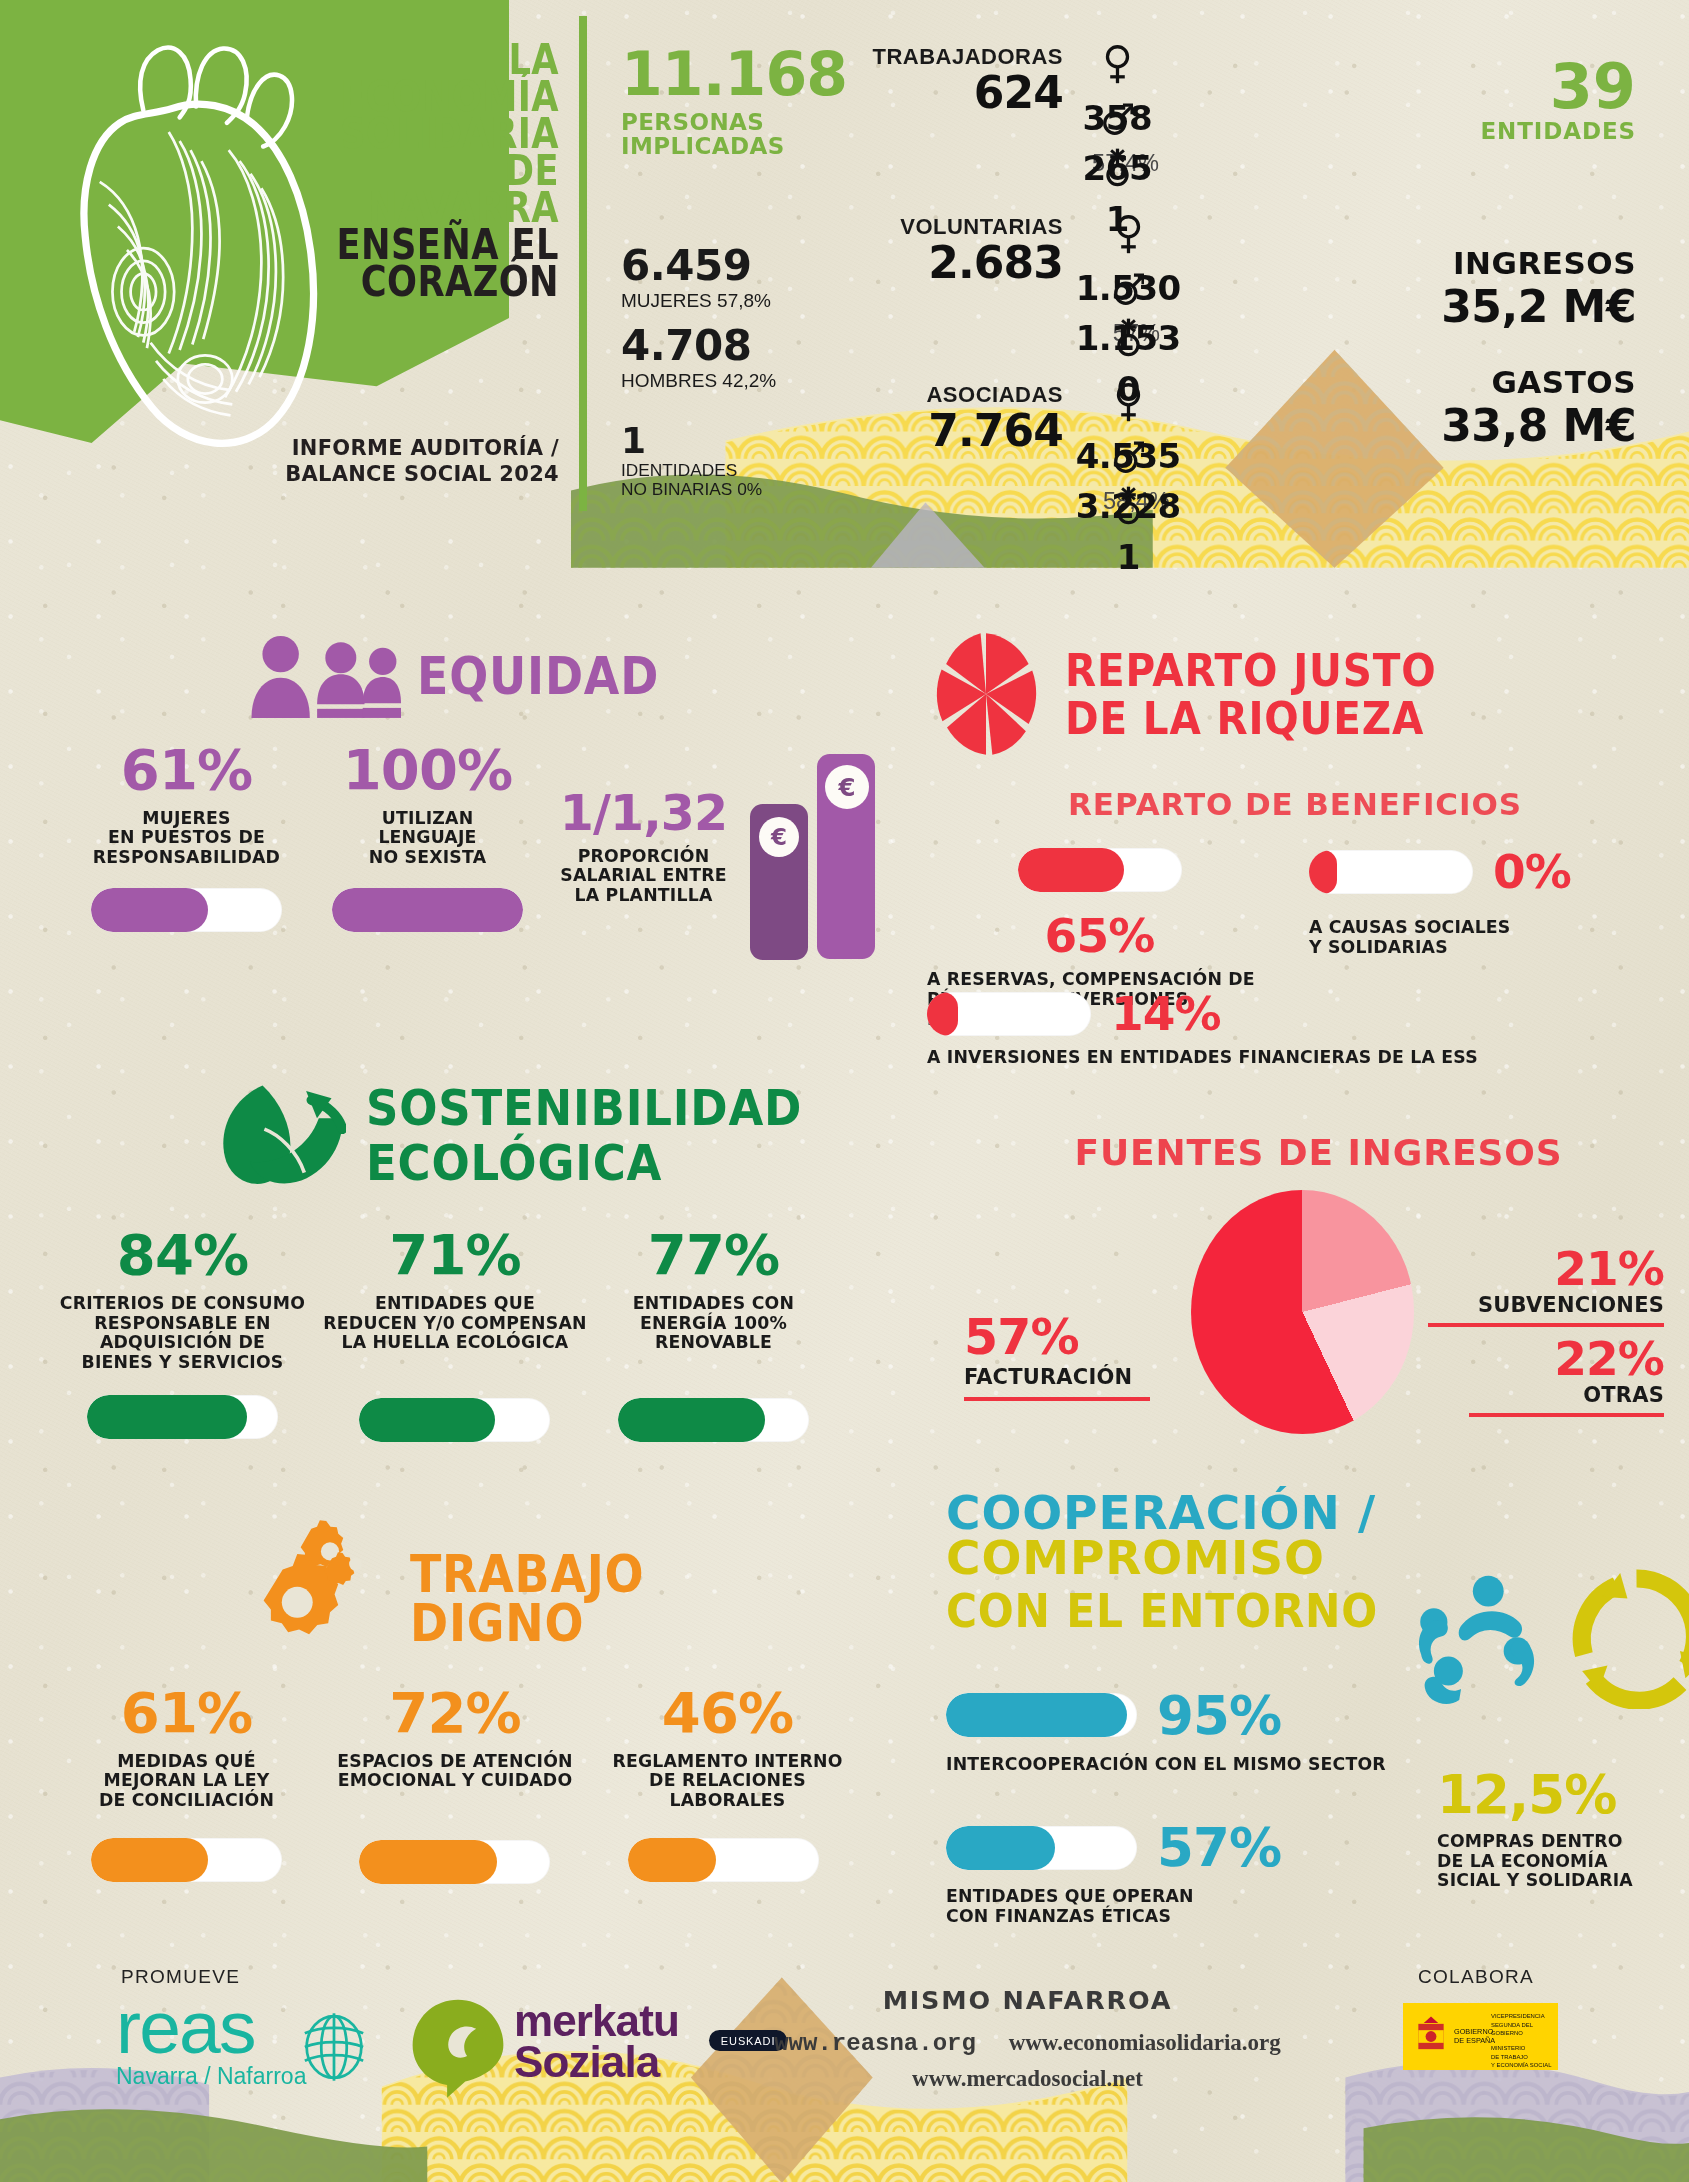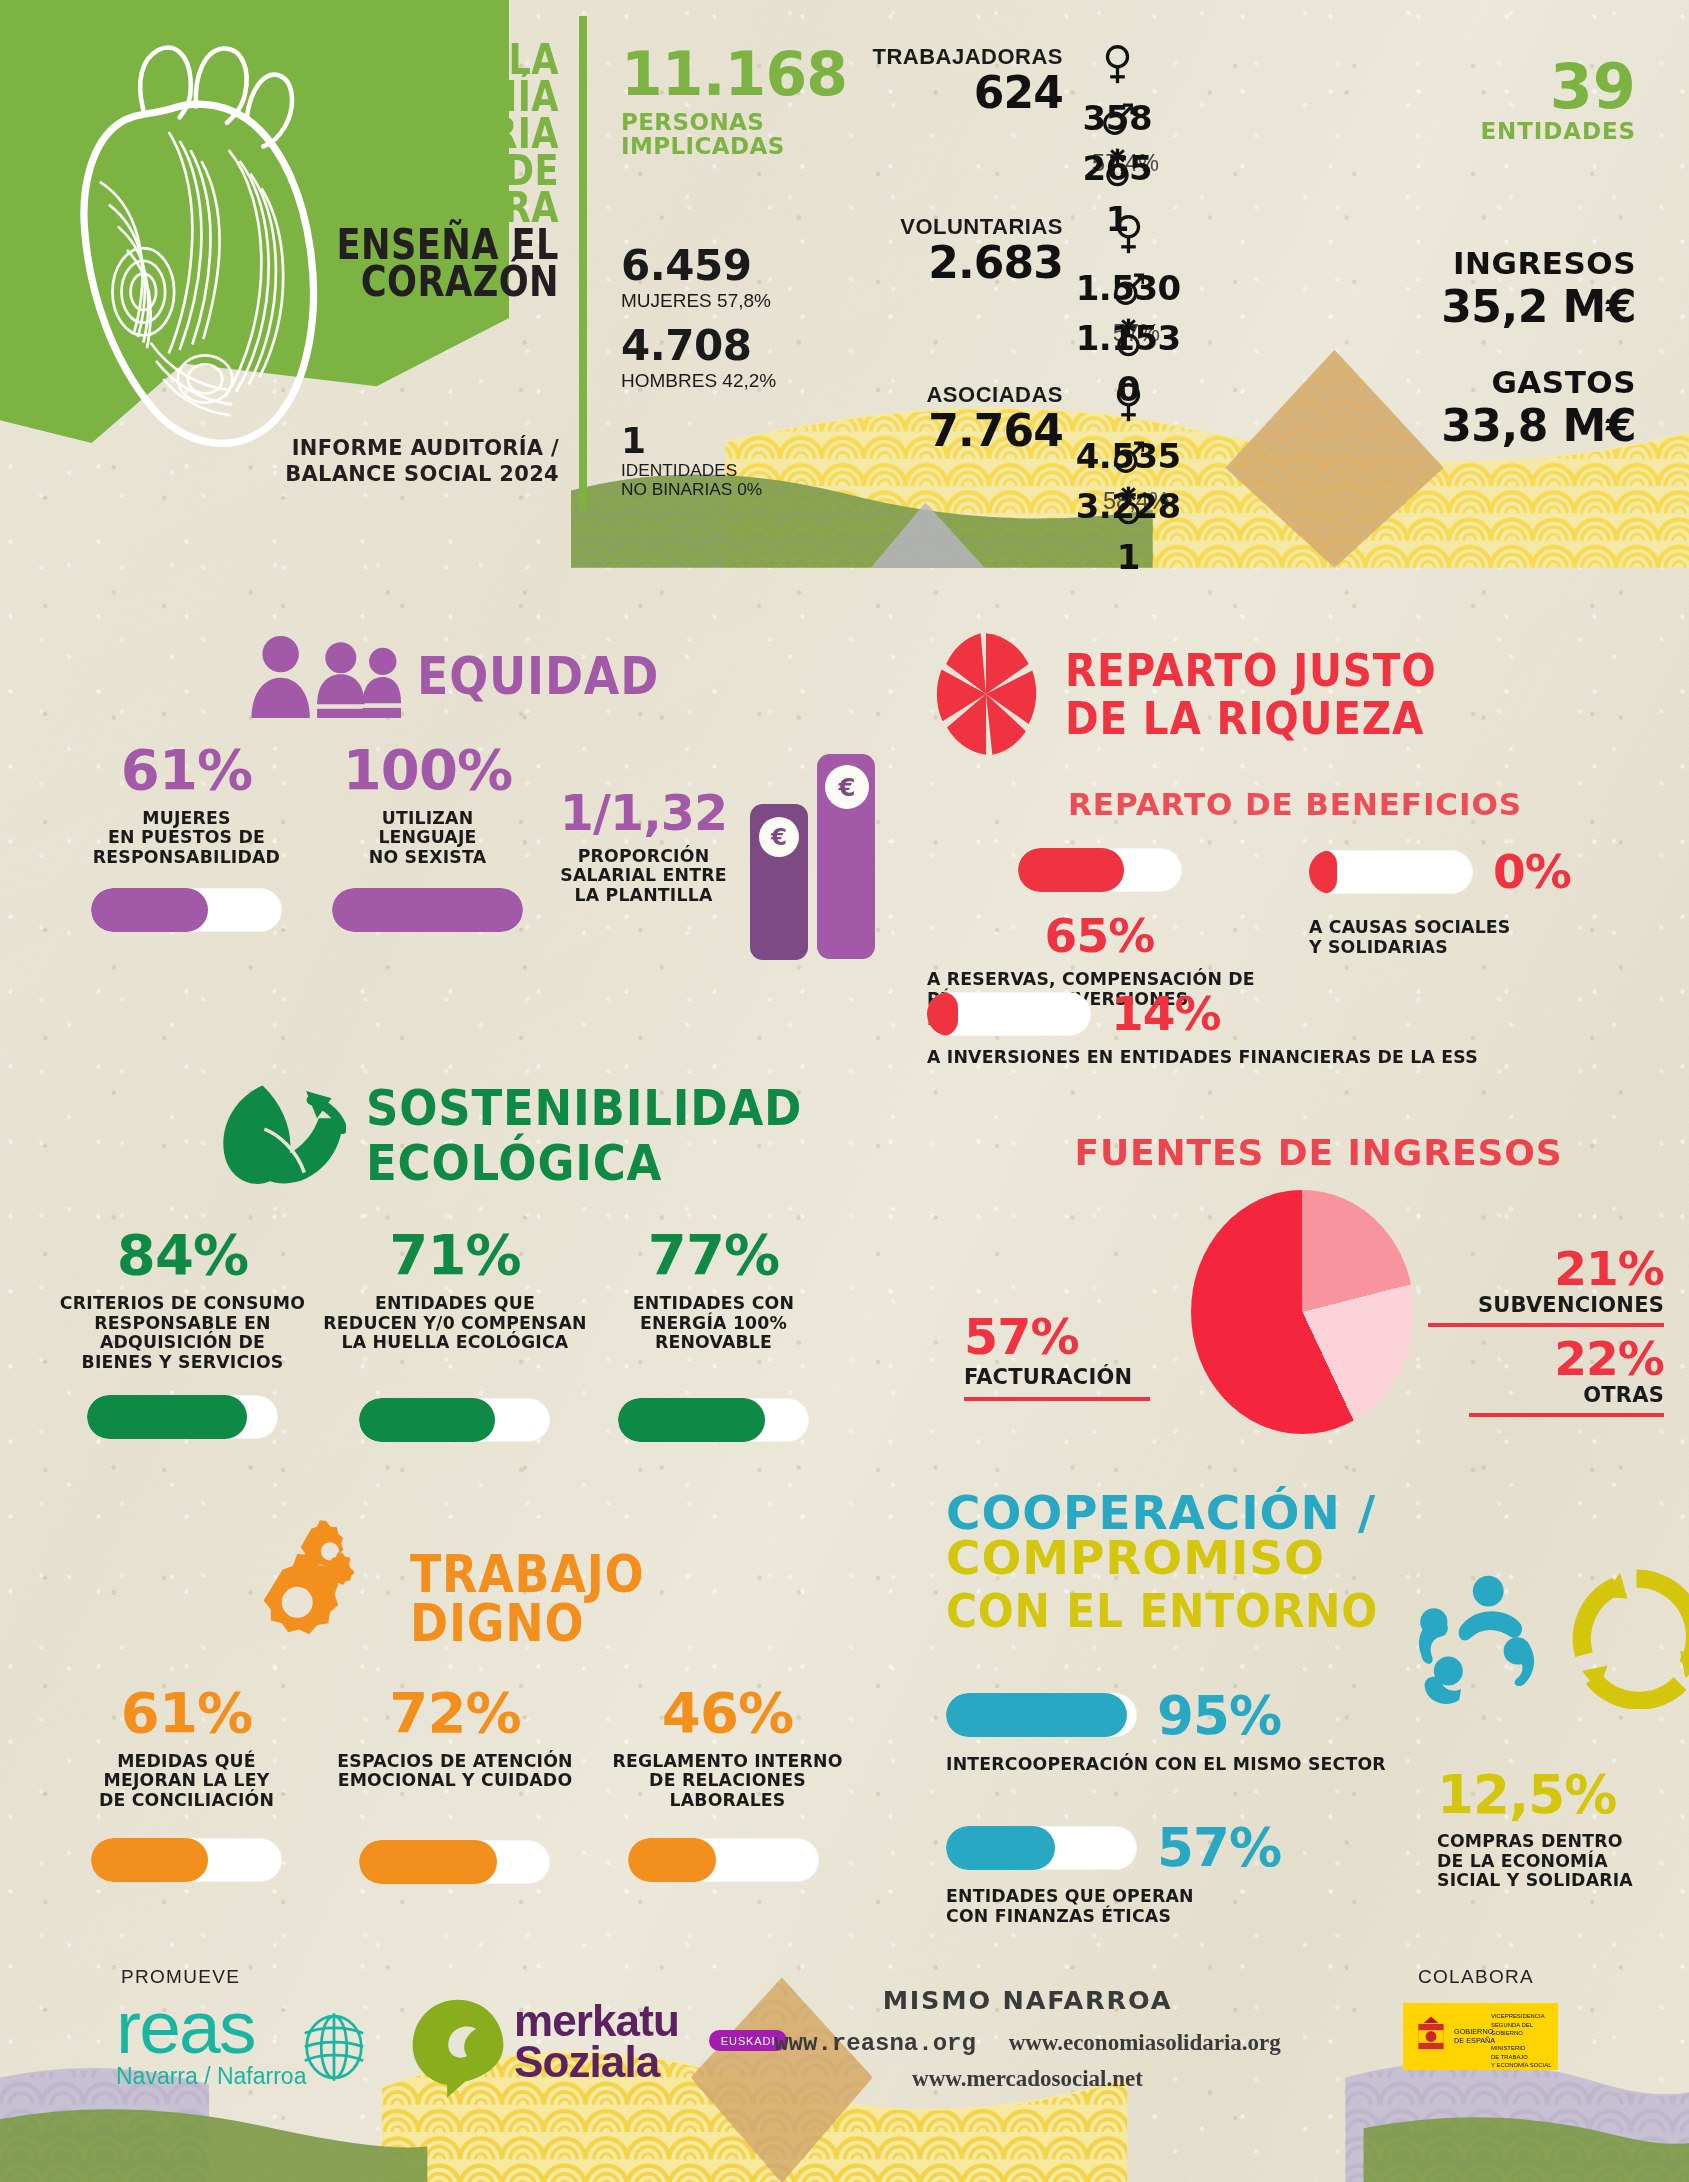--- a/index.html
+++ b/index.html
@@ -737,21 +737,21 @@
     <span style="position:absolute;left:0;top:1.8px;">
       <svg width="98" height="102" viewBox="0 0 108 112" aria-hidden="true">
         <path d="M54 4 C24 4 4 28 4 54 C4 76 20 94 42 98 L42 112 L62 94 C86 88 104 74 104 54 C104 28 84 4 54 4 Z" fill="#8aad1e"></path>
         <path d="M74 36 C64 30 48 34 44 48 C40 62 52 72 64 66 C58 58 60 44 74 36 Z" fill="#e9e5d6"></path>
       </svg>
     </span>
     <div style="position:absolute;left:105px;top:5.5px;">
       <div class="mk1">merkatu</div>
       <div style="position:relative;">
         <span class="mk1">Soziala</span>
-        <span style="position:absolute;left:195px;top:-11px;background:#a21caf;color:#fff;font-size:11px;padding:4.5px 11.8px;border-radius:11px;letter-spacing:0.9px;font-family:'Liberation Sans',sans-serif;">EUSKADI</span>
+        <span style="position:absolute;left:195px;top:-11px;background:#0f172a;color:#fff;font-size:11px;padding:4.5px 11.8px;border-radius:11px;letter-spacing:0.9px;font-family:'Liberation Sans',sans-serif;">EUSKADI</span>
       </div>
     </div>
   </div>
 
   <div style="position:absolute;left:791px;top:44px;width:473px;text-align:center;">
     <div class="centerfoot" style="font-size:25.5px;letter-spacing:1.8px;">MISMO NAFARROA</div>
     <div style="margin-top:14.5px;display:flex;justify-content:center;align-items:center;gap:16.4px;">
       <span class="centerfoot" style="font-family:Liberation Mono, monospace;font-size:24px;">www.reasna.org</span>
       <span style="width:1.8px;height:23.6px;background:#9a958a;display:inline-block;"></span>
       <span class="centerfoot" style="font-family:'Liberation Serif',serif;font-size:23px;">www.economiasolidaria.org</span>

